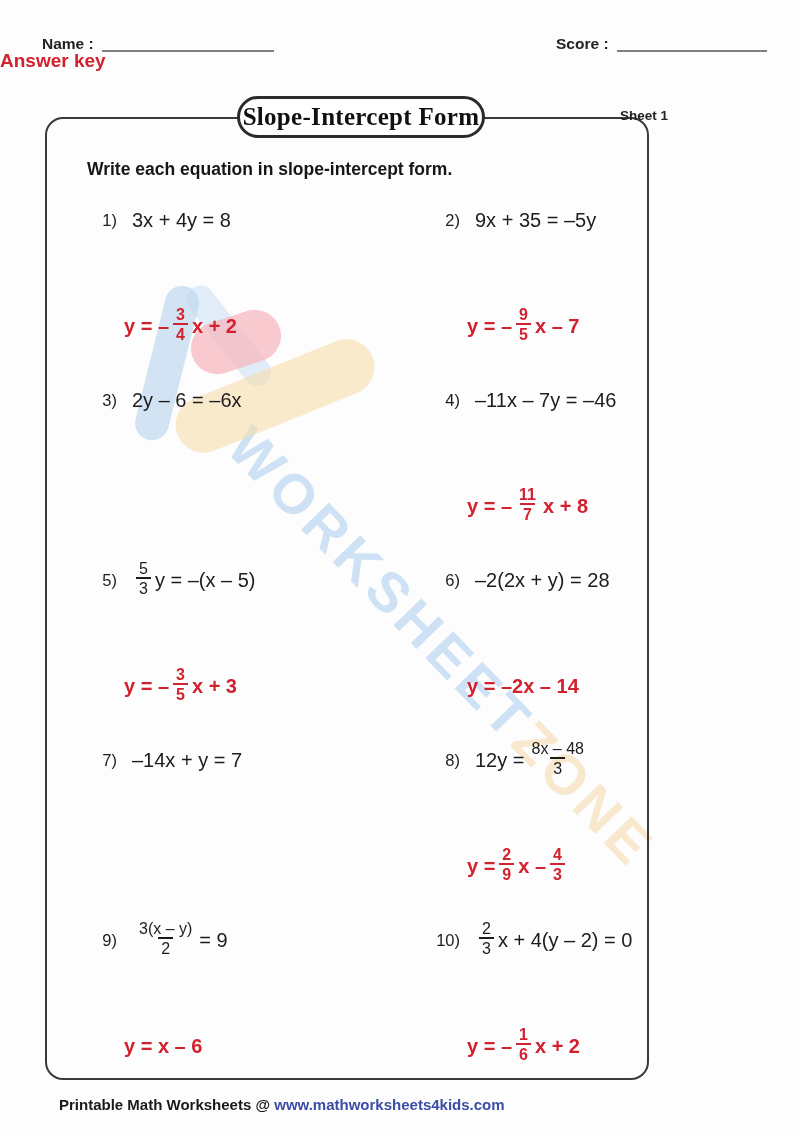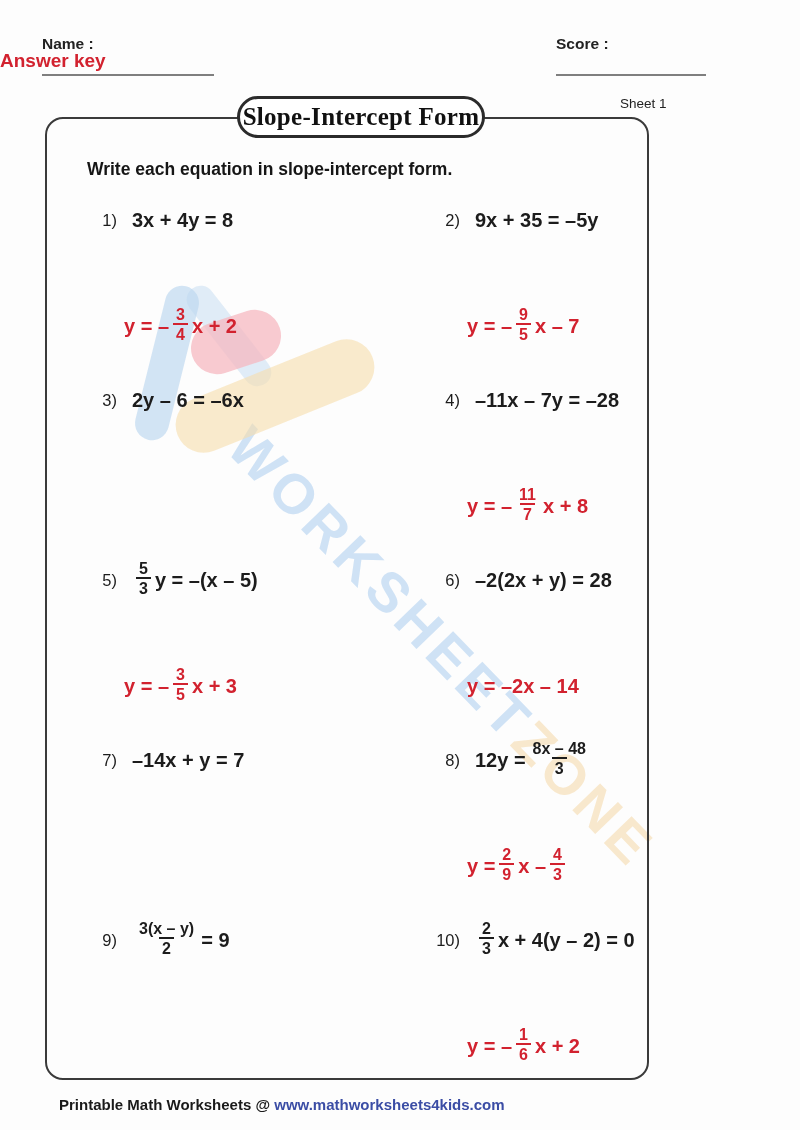--- a/index.html
+++ b/index.html
@@ -17,42 +17,42 @@
   html,body{width:800px;height:1130px;}
   body{
     position:relative;
     background:#fdfdfd;
     font-family:"Liberation Sans", sans-serif;
     color:var(--ink);
     overflow:hidden;
   }
 
   
-  .field{position:absolute;display:flex;align-items:flex-start;gap:8px;z-index:2;flex-direction:column;}
+  .field{position:absolute;display:flex;align-items:flex-start;gap:8px;z-index:2;}
   .field .lbl{font-size:15.5px;font-weight:600;color:#222;line-height:1;}
   .field .line{border-bottom:2px solid #7f7f7f;height:16px;}
   .name-field{left:42px;top:36px;}
   .name-field .line{width:172px;}
   .score-field{left:556px;top:36px;}
   .score-field .line{width:150px;}
   .answer-key{
     position:absolute;left:0;right:0;top:50px;
     font-size:19px;font-weight:bold;color:var(--red);z-index:2;
   }
 
   
   .title-pill{
     position:absolute;left:237px;top:96px;width:248px;height:42px;
     background:#fff;border:3px solid #2b2b2b;border-radius:24px;
     display:flex;align-items:center;justify-content:center;z-index:3;
     font-family:"Liberation Serif", serif;font-weight:bold;font-size:25px;
     letter-spacing:.3px;color:#111;white-space:nowrap;
   }
   .sheet-label{
-    position:absolute;left:620px;top:96px;font-size:13.5px;font-weight:400;
+    position:absolute;left:620px;top:108px;font-size:13.5px;font-weight:700;
     color:#222;z-index:3;
   }
 
   
   .main-box{
     position:absolute;left:45px;top:117px;width:604px;height:963px;
     border:2.5px solid var(--border);border-radius:18px;z-index:1;
     background:transparent;
   }
   .instruction{
@@ -63,21 +63,21 @@
     position:absolute;left:40px;top:70px;width:650px;
     display:grid;grid-template-columns:343px 307px;grid-auto-rows:180px;
   }
   .problem{position:relative;}
   .q-row{
     position:absolute;left:0;top:0;right:0;min-height:62px;
     display:flex;align-items:center;
     font-size:20px;color:#1c1c1c;white-space:nowrap;
   }
   .p-num{width:30px;text-align:right;margin-right:15px;font-size:16.5px;flex:none;}
-  .p-eq{display:inline-flex;align-items:center;font-weight:bold;}
+  .p-eq{display:inline-flex;align-items:center;}
   .a-row{
     position:absolute;left:37px;top:106px;min-height:62px;
     display:flex;align-items:center;white-space:nowrap;
   }
   .p-ans{
     display:inline-flex;align-items:center;
     font-size:20px;font-weight:bold;color:var(--red);justify-content:center;
   }
   .frac{
     display:inline-flex;flex-direction:column;align-items:center;
@@ -174,21 +174,21 @@
   <div class="problem">
     <div class="q-row">
       <span class="p-num">3)</span>
       <span class="p-eq">2y – 6 = –6x</span>
     </div>
   </div>
 
   <div class="problem">
     <div class="q-row">
       <span class="p-num">4)</span>
-      <span class="p-eq">–11x – 7y = –28</span>
+      <span class="p-eq">–11x – 7y = –46</span>
     </div>
     <div class="a-row">
       <span class="p-ans">y = –<span class="frac">
               <span class="num">11</span>
               <span class="den">7</span>
             </span>x + 8</span>
     </div>
   </div>
 
   <div class="problem">
@@ -244,20 +244,23 @@
   </div>
 
   <div class="problem">
     <div class="q-row">
       <span class="p-num">9)</span>
       <span class="p-eq"><span class="frac">
               <span class="num">3(x – y)</span>
               <span class="den">2</span>
             </span> = 9</span>
     </div>
+    <div class="a-row">
+      <span class="p-ans">y = x – 6</span>
+    </div>
   </div>
 
   <div class="problem">
     <div class="q-row">
       <span class="p-num">10)</span>
       <span class="p-eq"><span class="frac">
               <span class="num">2</span>
               <span class="den">3</span>
             </span>x + 4(y – 2) = 0</span>
     </div>

